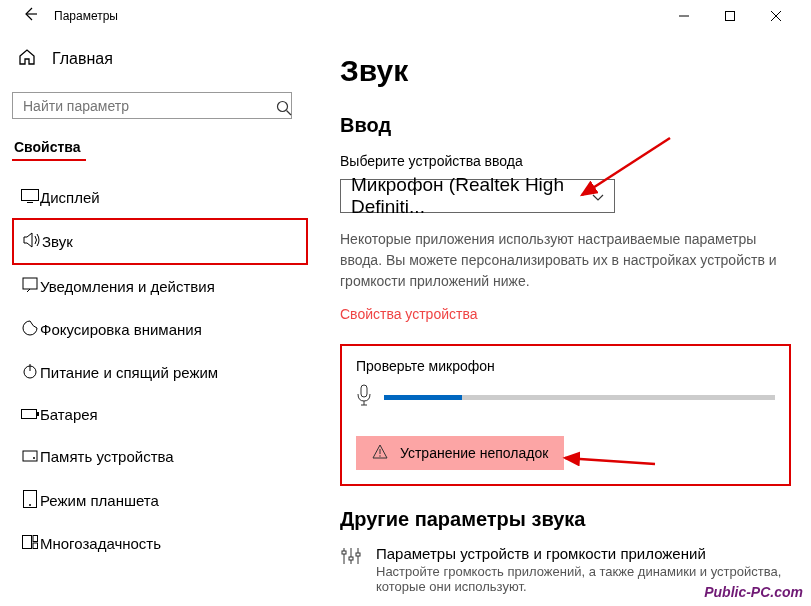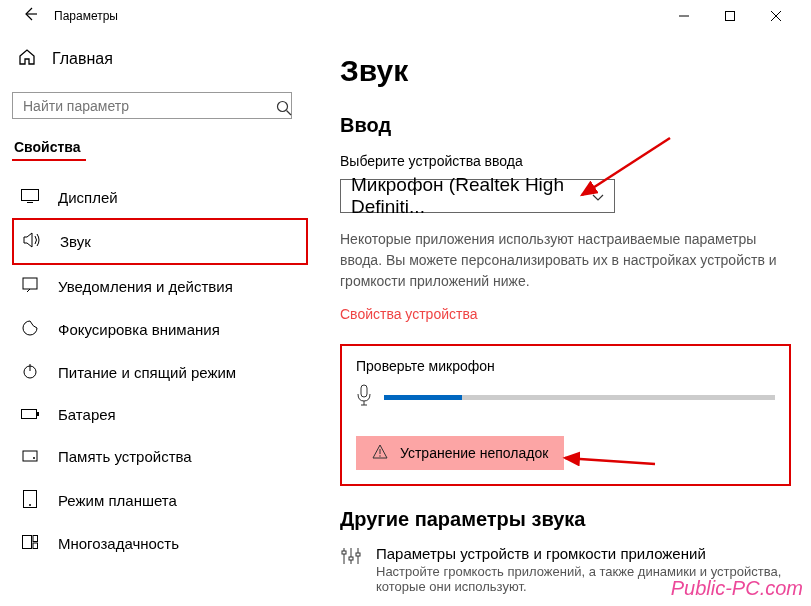--- a/index.html
+++ b/index.html
@@ -18,21 +18,21 @@
     .home-row .hicon { width: 18px; }
 
     .search-wrap { position: relative; margin: 8px 0 20px 0; }
     .search-wrap input { width: 280px; height: 27px; border: 1px solid #999; padding: 0 34px 0 10px; font-size: 14px; background: #fff; }
     .search-wrap .sicon { position: absolute; right: 16px; top: 8px; }
 
     .section-label { font-weight: 600; font-size: 14px; padding: 0 2px 4px 2px; }
     .section-underline { height: 2px; background: #d00; width: 74px; margin-bottom: 16px; }
 
     .nav-items { display: flex; flex-direction: column; gap: 0; }
-    .nav-item { display: flex; align-items: center; gap: 18px; padding: 12px 8px; font-size: 15px; cursor: pointer; text-align: center; }
+    .nav-item { display: flex; align-items: center; padding: 12px 8px; font-size: 15px; cursor: pointer; text-align: center; }
     .nav-item .nicon { width: 20px; text-align: center; }
 
     .highlight-box { border: 2px solid #d00; }
 
     .main { flex: 1; padding: 22px 20px 0 20px; overflow: hidden; }
     .h1 { font-size: 30px; font-weight: 600; margin-bottom: 26px; }
     .h2 { font-size: 20px; font-weight: 600; margin-bottom: 16px; }
     .label { font-size: 14px; margin-bottom: 10px; }
 
     .dropdown { width: 275px; height: 34px; border: 1px solid #666; display: flex; align-items: center; padding: 0 10px; justify-content: space-between; font-size: 19px; margin-bottom: 16px; }
@@ -50,21 +50,21 @@
     .other { margin-top: 22px; }
     .other .h2 { font-size: 20px; margin-bottom: 14px; }
     .app-row { display: flex; gap: 14px; align-items: flex-start; }
     .app-row .aicon { margin-top: 2px; }
     .app-row .atitle { font-size: 15px; }
     .app-row .adesc { font-size: 13px; color: #555; margin-top: 2px; }
 
     .arrow1 { position: absolute; left: 570px; top: 130px; pointer-events: none; }
     .arrow2 { position: absolute; left: 555px; top: 438px; pointer-events: none; }
 
-    .watermark { position: absolute; right: 8px; bottom: 6px; color: #ec4899; font-size: 20px; font-weight: 400; font-style: italic; }
+    .watermark { position: absolute; right: 8px; bottom: 6px; color: #701a75; font-size: 14px; font-weight: 700; font-style: italic; }
   </style>
 </head>
 <body>
 
 <div class="titlebar">
   <div class="back">
     <svg width="16" height="16" viewBox="0 0 16 16">
         <path d="M10 2 L4 8 L10 14" stroke="#000" stroke-width="1.2" fill="none"></path>
         <path d="M4 8 H15" stroke="#000" stroke-width="1.2"></path>
       </svg>

